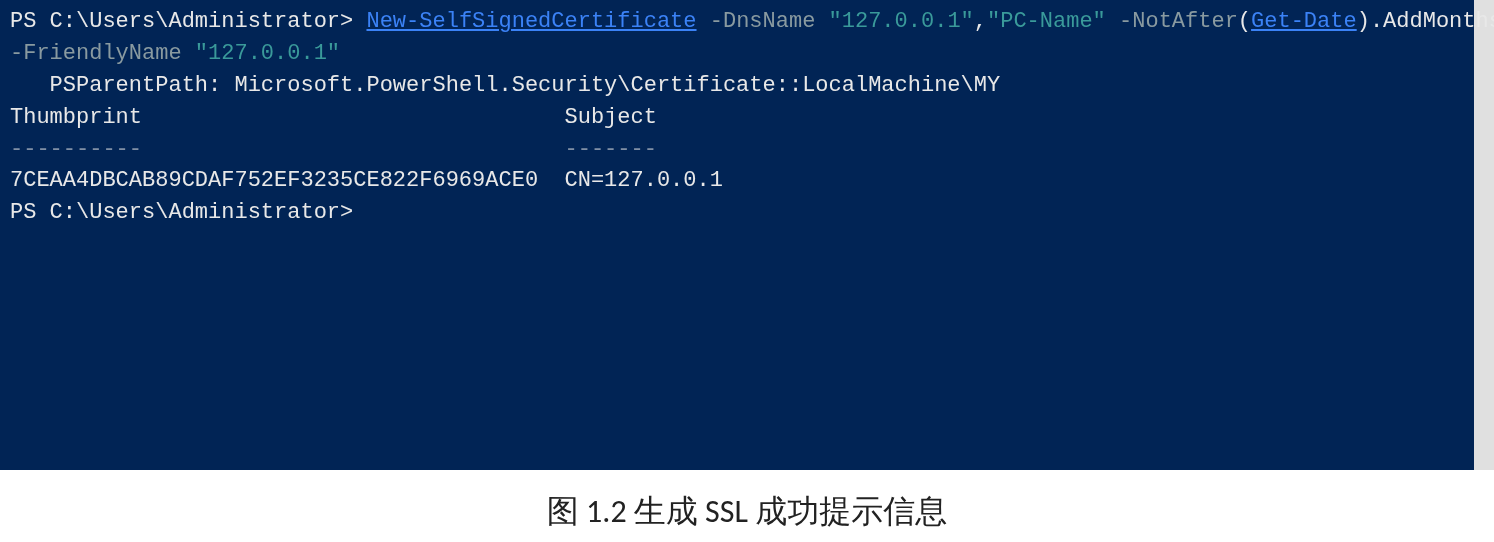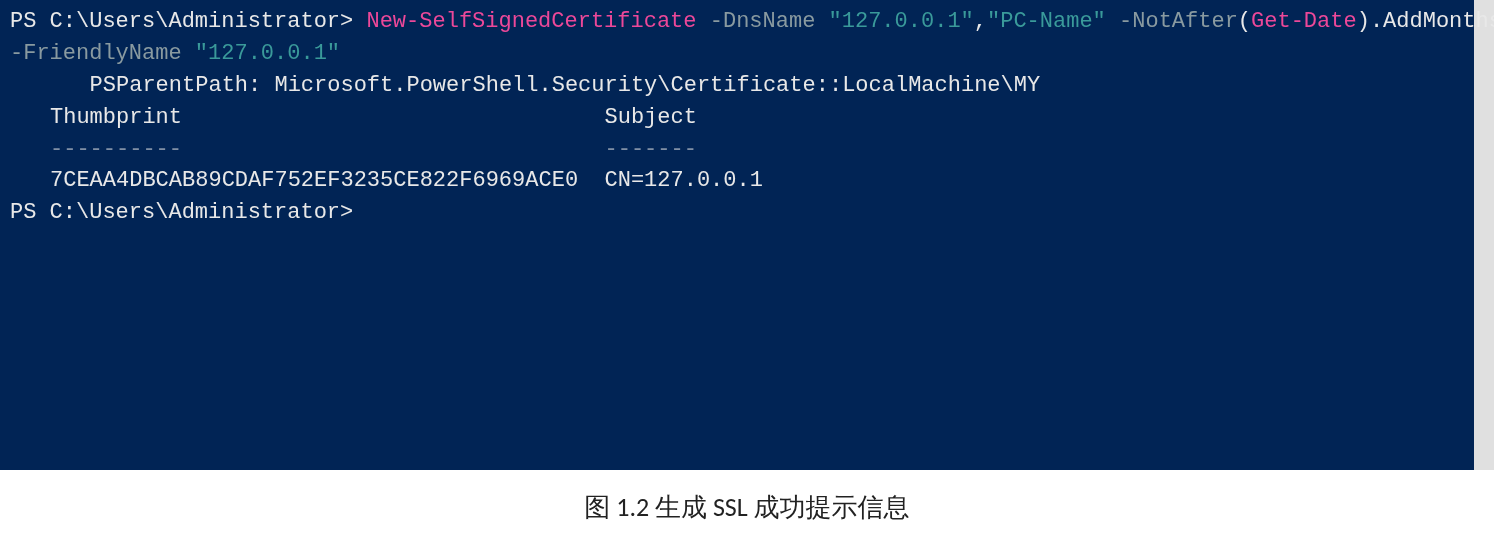--- a/index.html
+++ b/index.html
@@ -16,31 +16,31 @@
       line-height: 1.45;
       padding: 6px 10px 10px 10px;
       white-space: pre;
       min-height: 470px;
       border-right: 20px solid #e0e0e0;
     }
     .prompt-line {
       display: block;
     }
     .ps-prompt { color: #e8e8e8; font-family: Liberation Mono, monospace; }
-    .cmdlet { color: #ec4899; }
+    .cmdlet { color: #3b82f6; text-decoration: underline; }
     .param { color: #899aa0; text-align: right; }
     .string { color: #3a9a9a; }
     .punct { color: #e8e8e8; }
     .method { color: #e8e8e8; }
-    .output { color: #e8e8e8; margin-left: 40px; }
+    .output { color: #e8e8e8; }
     .dim { opacity: 0.55; }
     .caption {
       text-align: center;
       font-family: 'Calibri', 'Arial', 'Microsoft YaHei', SimSun, sans-serif;
-      font-size: 26px;
+      font-size: 32px;
       color: #222;
       padding-top: 20px;
     }
   </style>
 </head>
 <body>
 
 <div class="terminal"><span class="prompt-line"><span class="ps-prompt">PS C:\Users\Administrator&gt;</span> <span class="cmdlet">New-SelfSignedCertificate</span> <span class="param">-DnsName</span> <span class="string">"127.0.0.1"</span><span class="punct">,</span><span class="string">"PC-Name"</span> <span class="param">-NotAfter</span><span class="punct">(</span><span class="cmdlet">Get-Date</span><span class="punct">)</span><span class="method">.AddMonths</span></span><span class="prompt-line"><span class="param">-FriendlyName</span> <span class="string">"127.0.0.1"</span></span><span class="prompt-line"></span><span class="prompt-line"></span><span class="prompt-line output"><span>   </span><span>PSParentPath: Microsoft.PowerShell.Security\Certificate::LocalMachine\MY</span></span><span class="prompt-line"></span><span class="prompt-line output">Thumbprint                                Subject</span><span class="prompt-line output dim">----------                                -------</span><span class="prompt-line output">7CEAA4DBCAB89CDAF752EF3235CE822F6969ACE0  CN=127.0.0.1</span><span class="prompt-line"></span><span class="prompt-line"></span><span class="prompt-line ps-prompt">PS C:\Users\Administrator&gt;</span>
 </div>
 

